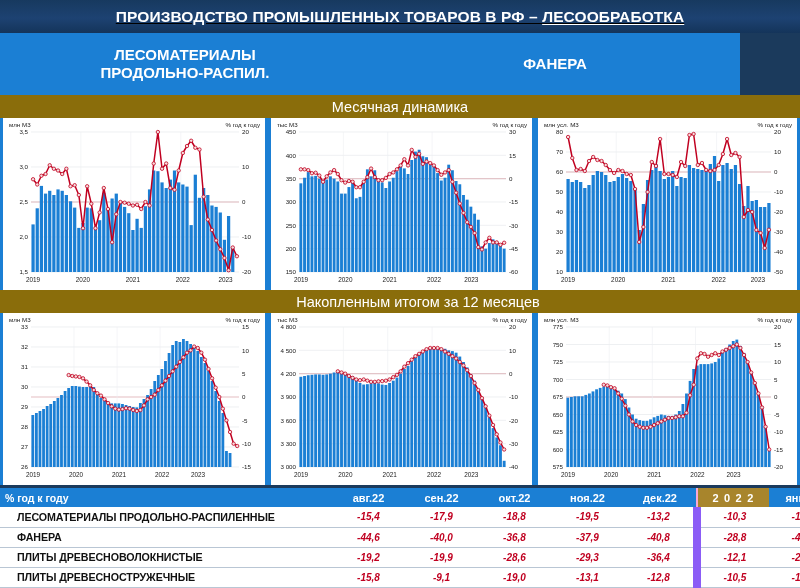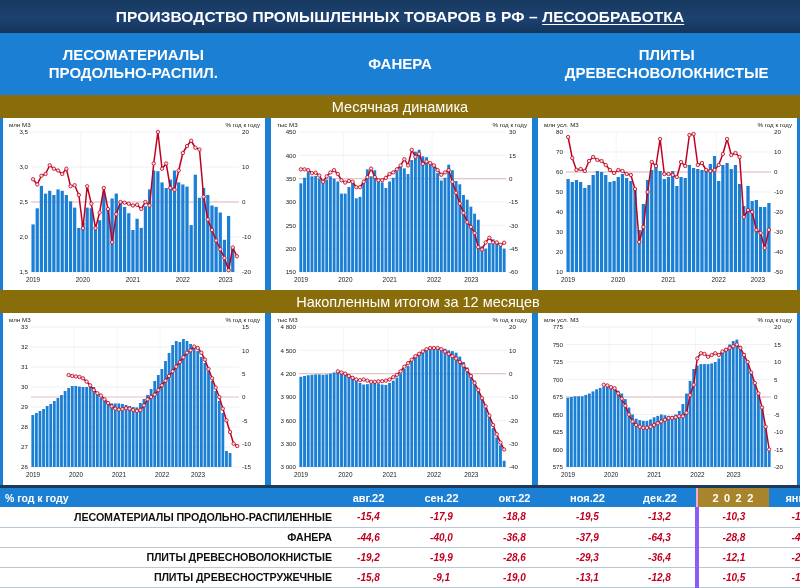--- a/index.html
+++ b/index.html
@@ -7,30 +7,30 @@
     width:800px; height:588px; overflow:hidden;
     font-family:"Liberation Sans", sans-serif;
     background:#1b3a5c;
   }
   #page { position:relative; width:800px; height:588px; background:#1b3a5c; }
 
   
   .title-bar {
     position:absolute; left:0; top:0; width:800px; height:33px;
     background:linear-gradient(180deg,#17395f 0%,#1d4272 55%,#14345a 100%);
-    display:flex; align-items:center; justify-content:center;
+    display:flex; align-items:center; justify-content:center;text-decoration:underline;
   }
   .title-bar .t {
     color:#fff; font-size:15.5px; font-weight:bold; letter-spacing:.1px;
     white-space:nowrap;
   }
   .title-bar .t u { text-decoration:underline; text-underline-offset:2px; }
 
   .subhead {
-    position:absolute; left:0; top:33px; width:800px; height:62px;
+    position:absolute; left:0; top:33px; width:740px; height:62px;
     background:#1b7fd4;
     display:flex;
   }
   .subhead .col {
     flex:1 1 0; display:flex; flex-direction:column;
     align-items:center; justify-content:center; text-align:center;
     color:#fff; font-weight:bold; font-size:15px; line-height:1.22;
   }
   .subhead .col span { display:block; white-space:nowrap; }
 
@@ -75,24 +75,24 @@
     height:19px; padding:0;
   }
   thead th.lbl { text-align:left; padding-left:5px; font-size:10.5px; }
   thead th.y2022 { background:#a8852c; letter-spacing:1.2px; }
   tbody td {
     height:20px; font-size:10px; font-weight:bold; text-align:center;
     color:#c00020; font-style:italic; background:#fff;
     border-bottom:1px solid #b9c6d4; padding:0;
   }
   tbody td.lbl {
-    text-align:right; padding-left:5px; color:#111; font-style:normal;
+    text-align:left; padding-left:17px; color:#111; font-style:normal;
     font-size:10.7px; letter-spacing:-.1px;margin-left:30px;
   }
-  tbody td.sep { border-left:4px solid #8b5cf6; }
+  tbody td.sep { border-left:8px solid #8b5cf6; }
   thead th.sep { border-left:2px solid #f9a8d4;margin-top:40px; }
   .cw-lbl { width:332px; }
   .cw-m   { width:73px; }
   .cw-y   { width:72px; }
   .cw-j   { width:68px; }
 </style>
 </head>
 <body>
 
 <div id="page">
@@ -101,24 +101,20 @@
     <div class="t"><span>ПРОИЗВОДСТВО ПРОМЫШЛЕННЫХ ТОВАРОВ В РФ – </span><u>ЛЕСООБРАБОТКА</u></div>
   </div>
 
   <div class="subhead">
     <div class="col">
       <span>ЛЕСОМАТЕРИАЛЫ</span>
       <span>ПРОДОЛЬНО-РАСПИЛ.</span>
     </div>
     <div class="col">
       <span>ФАНЕРА</span>
-    </div>
-    <div class="col">
-      <span>ПЛИТЫ</span>
-      <span>ДРЕВЕСНОВОЛОКНИСТЫЕ</span>
     </div>
   </div>
 
   <div class="band" id="band1">
     <div class="bt">Месячная динамика</div>
   </div>
 
   <div class="chart-row" id="row1">
     <div class="panel p1">
       <div class="axlab l">млн М3</div>
@@ -1027,21 +1023,21 @@
           <td>-13,2</td>
           <td class="sep">-10,3</td>
           <td>-15,3</td>
         </tr>
         <tr>
           <td class="lbl">ФАНЕРА</td>
           <td>-44,6</td>
           <td>-40,0</td>
           <td>-36,8</td>
           <td>-37,9</td>
-          <td>-64,3</td>
+          <td>-40,8</td>
           <td class="sep">-28,8</td>
           <td>-41,2</td>
         </tr>
         <tr>
           <td class="lbl">ПЛИТЫ ДРЕВЕСНОВОЛОКНИСТЫЕ</td>
           <td>-19,2</td>
           <td>-19,9</td>
           <td>-28,6</td>
           <td>-29,3</td>
           <td>-36,4</td>

